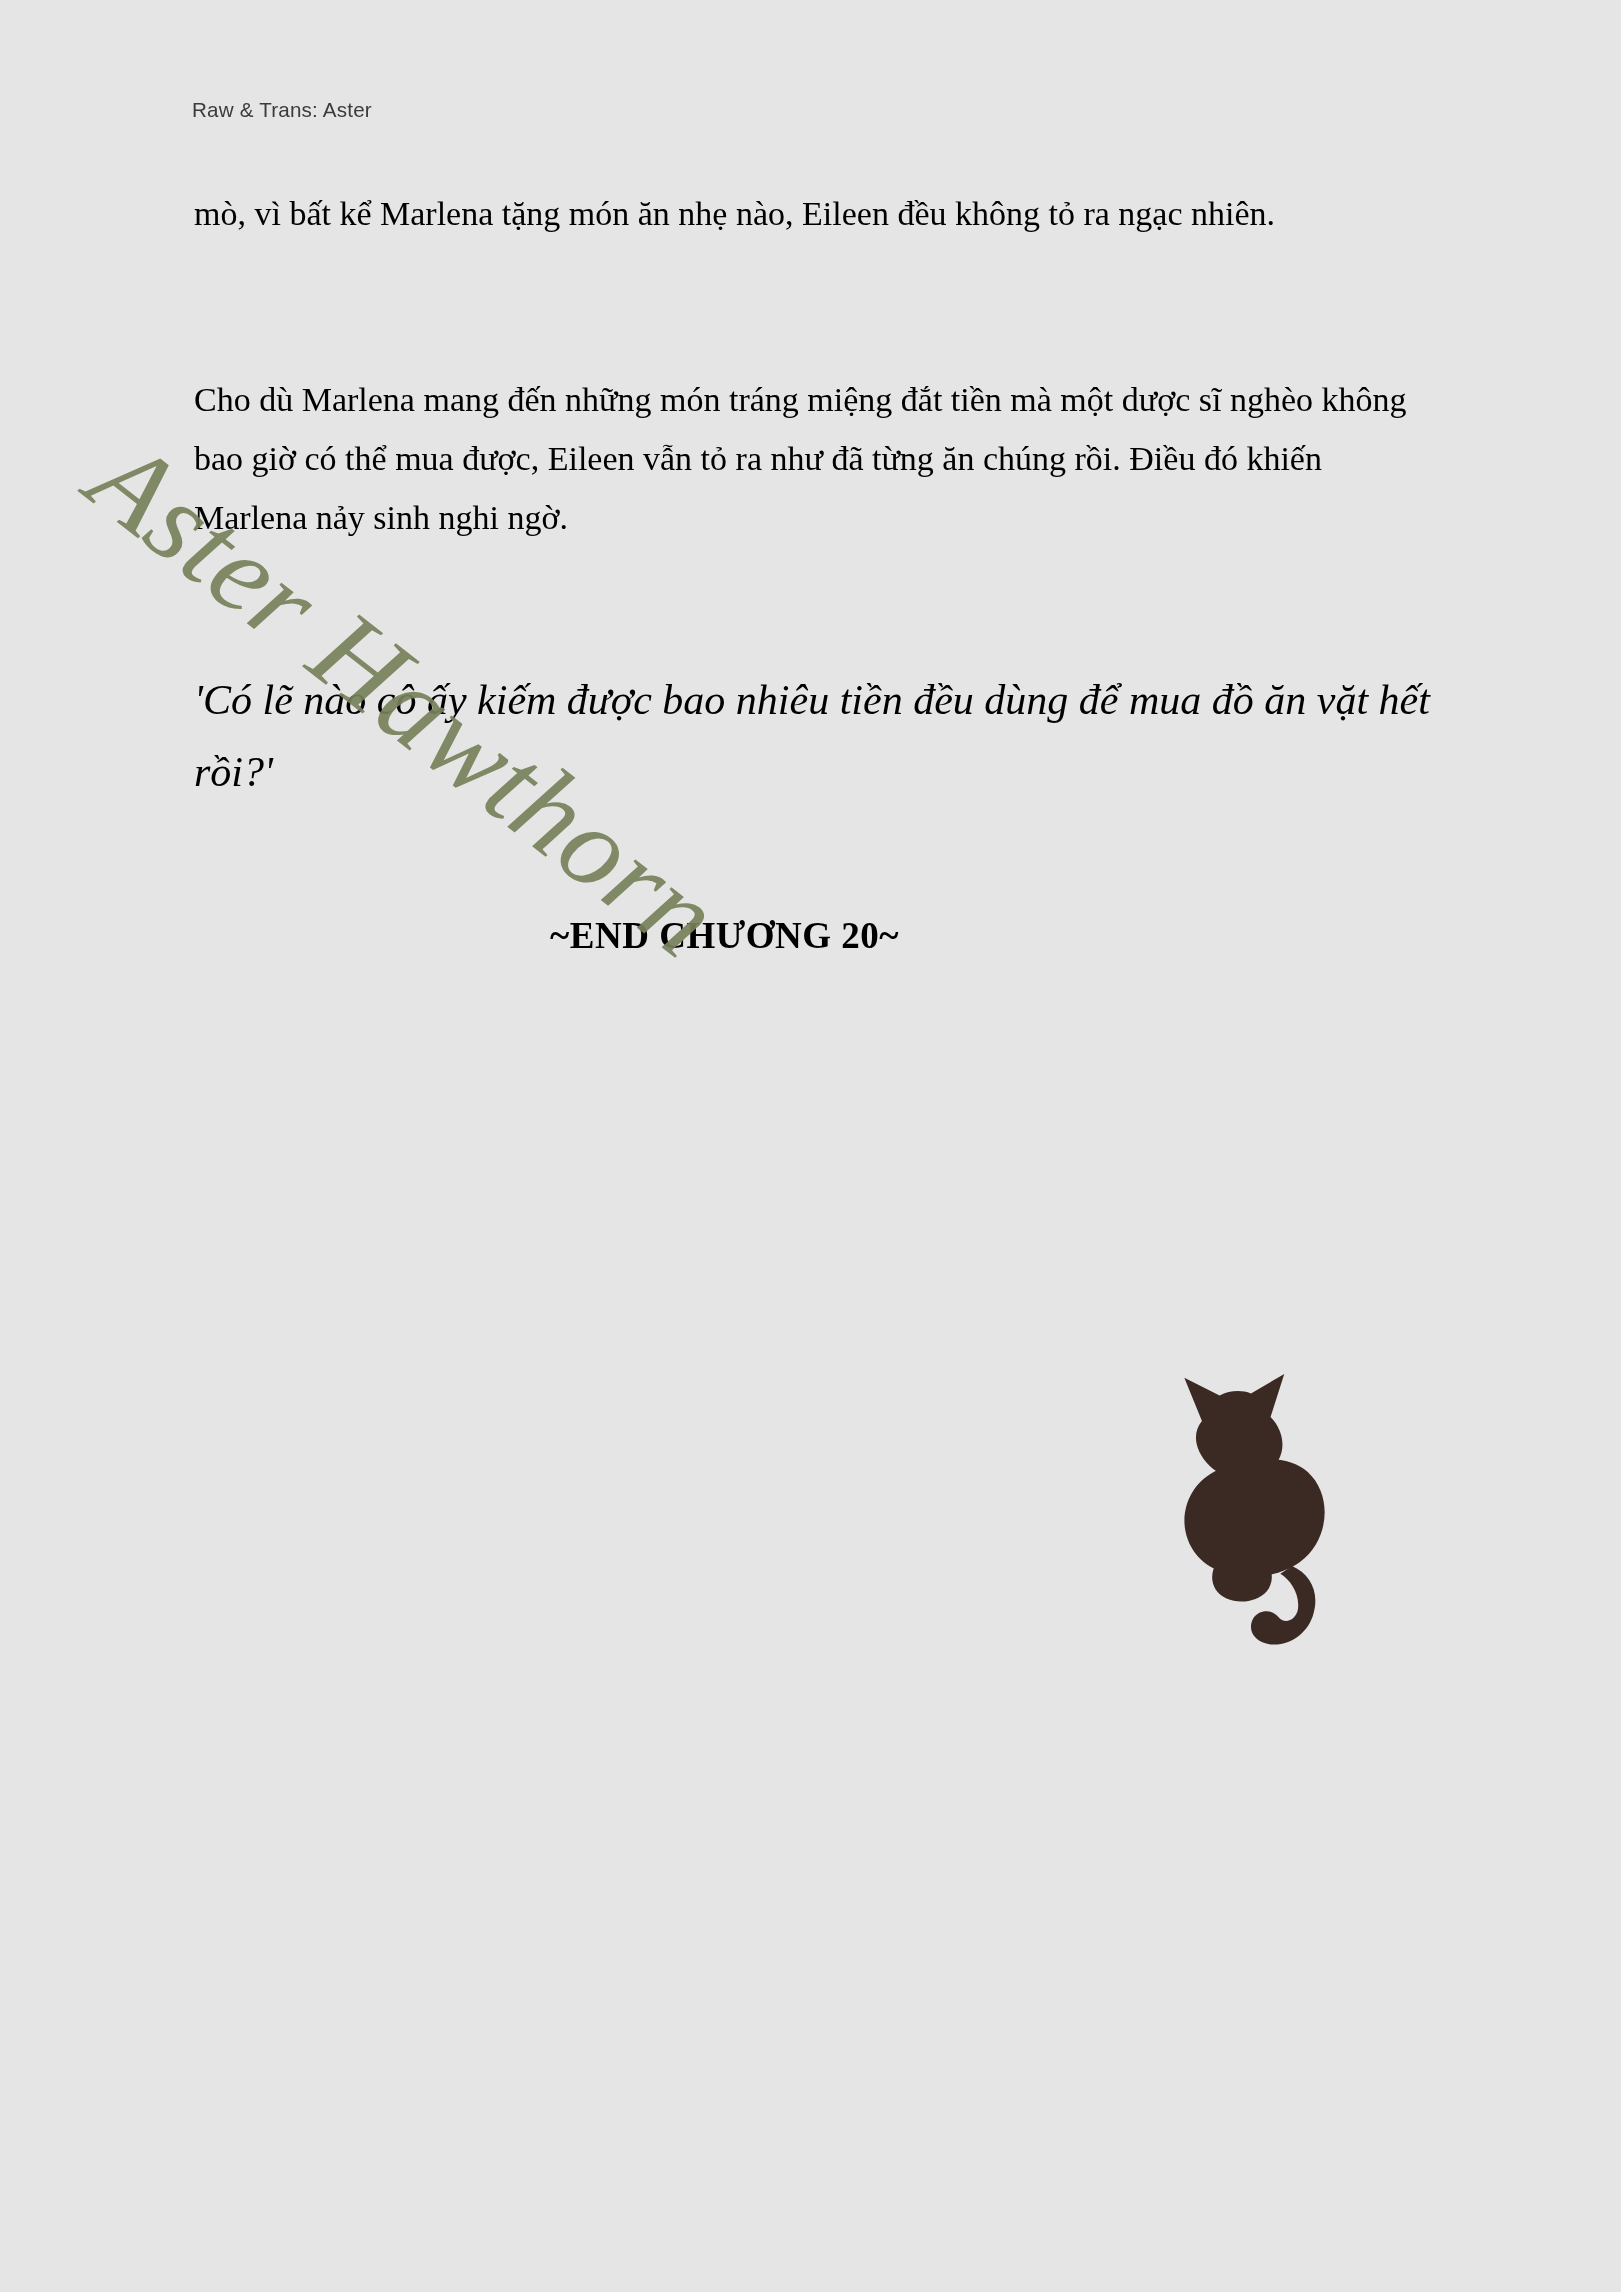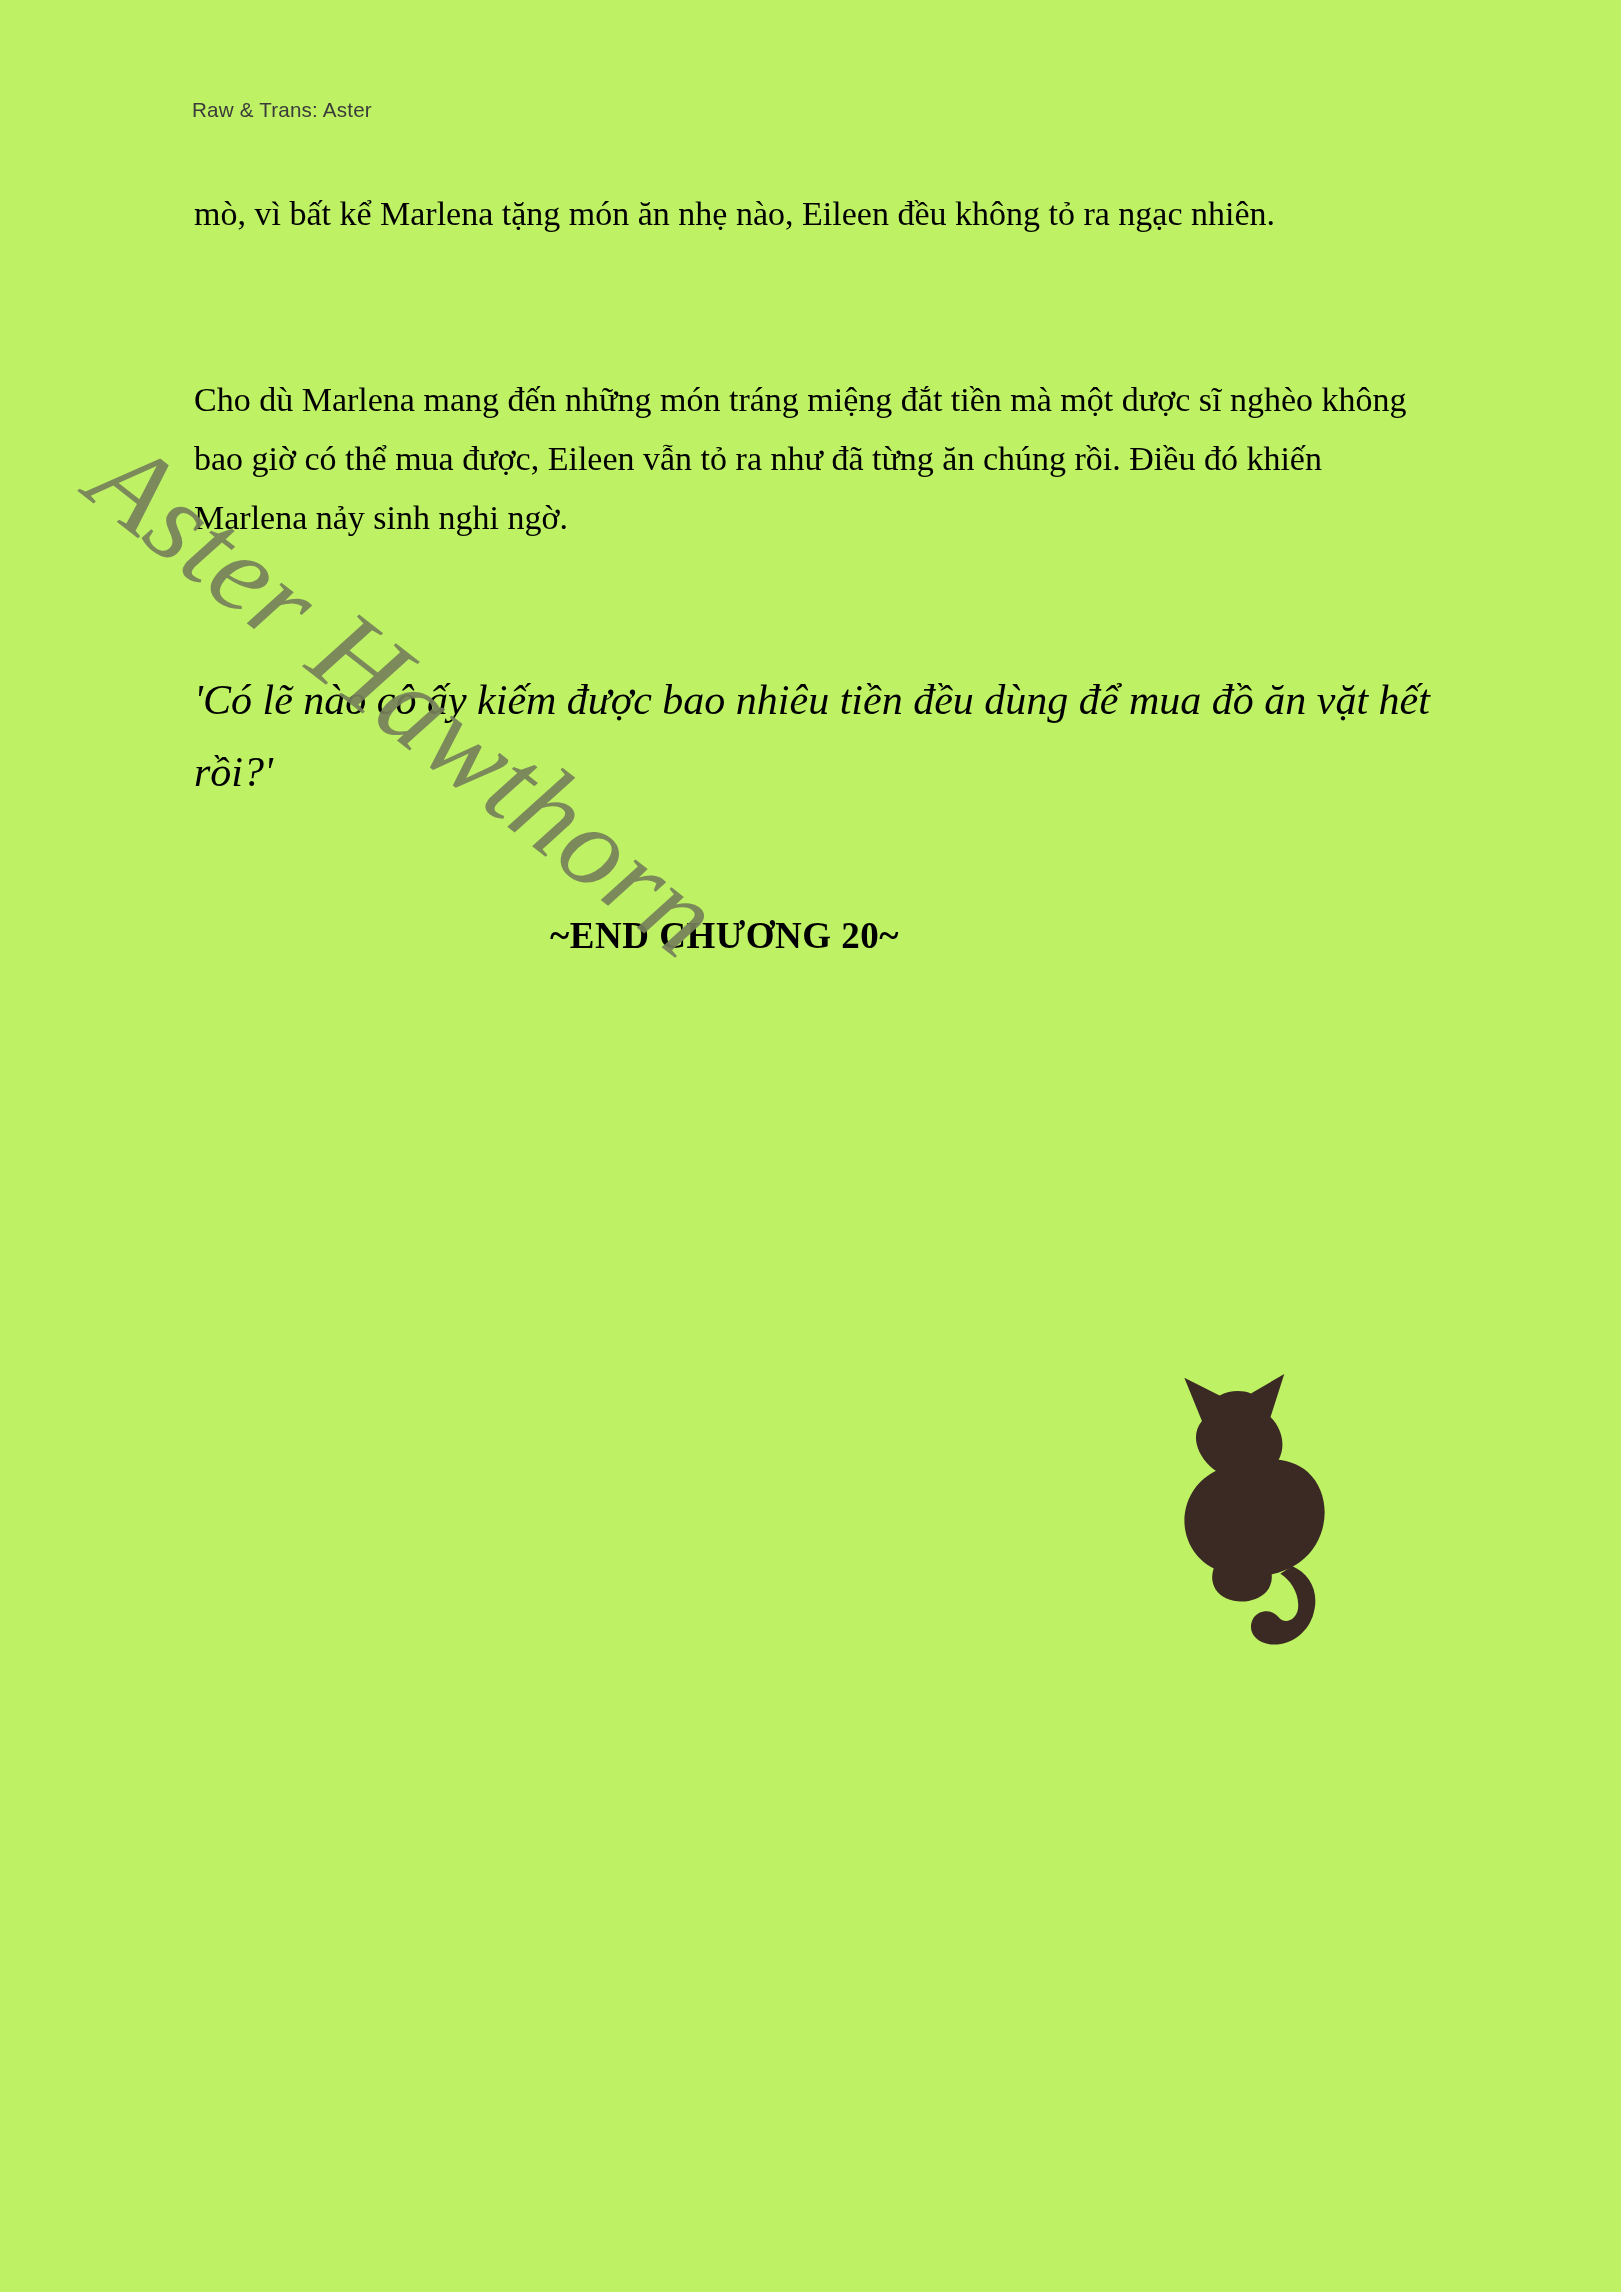--- a/index.html
+++ b/index.html
@@ -12,21 +12,21 @@
     height: 2293px;
     position: relative;
     overflow: hidden;
     font-family: "Liberation Serif", serif;
     color: #000000;
   }
 
   .page {
     position: absolute;
     inset: 0;
-    background: #bef264;
+    background: #e5e5e5;
   }
 
   .header {
     position: absolute;
     left: 192px;
     top: 98px;
     font-family: "Liberation Sans", sans-serif;
     font-size: 20.6px;
     color: #3b3b3b;
     letter-spacing: 0.2px;

